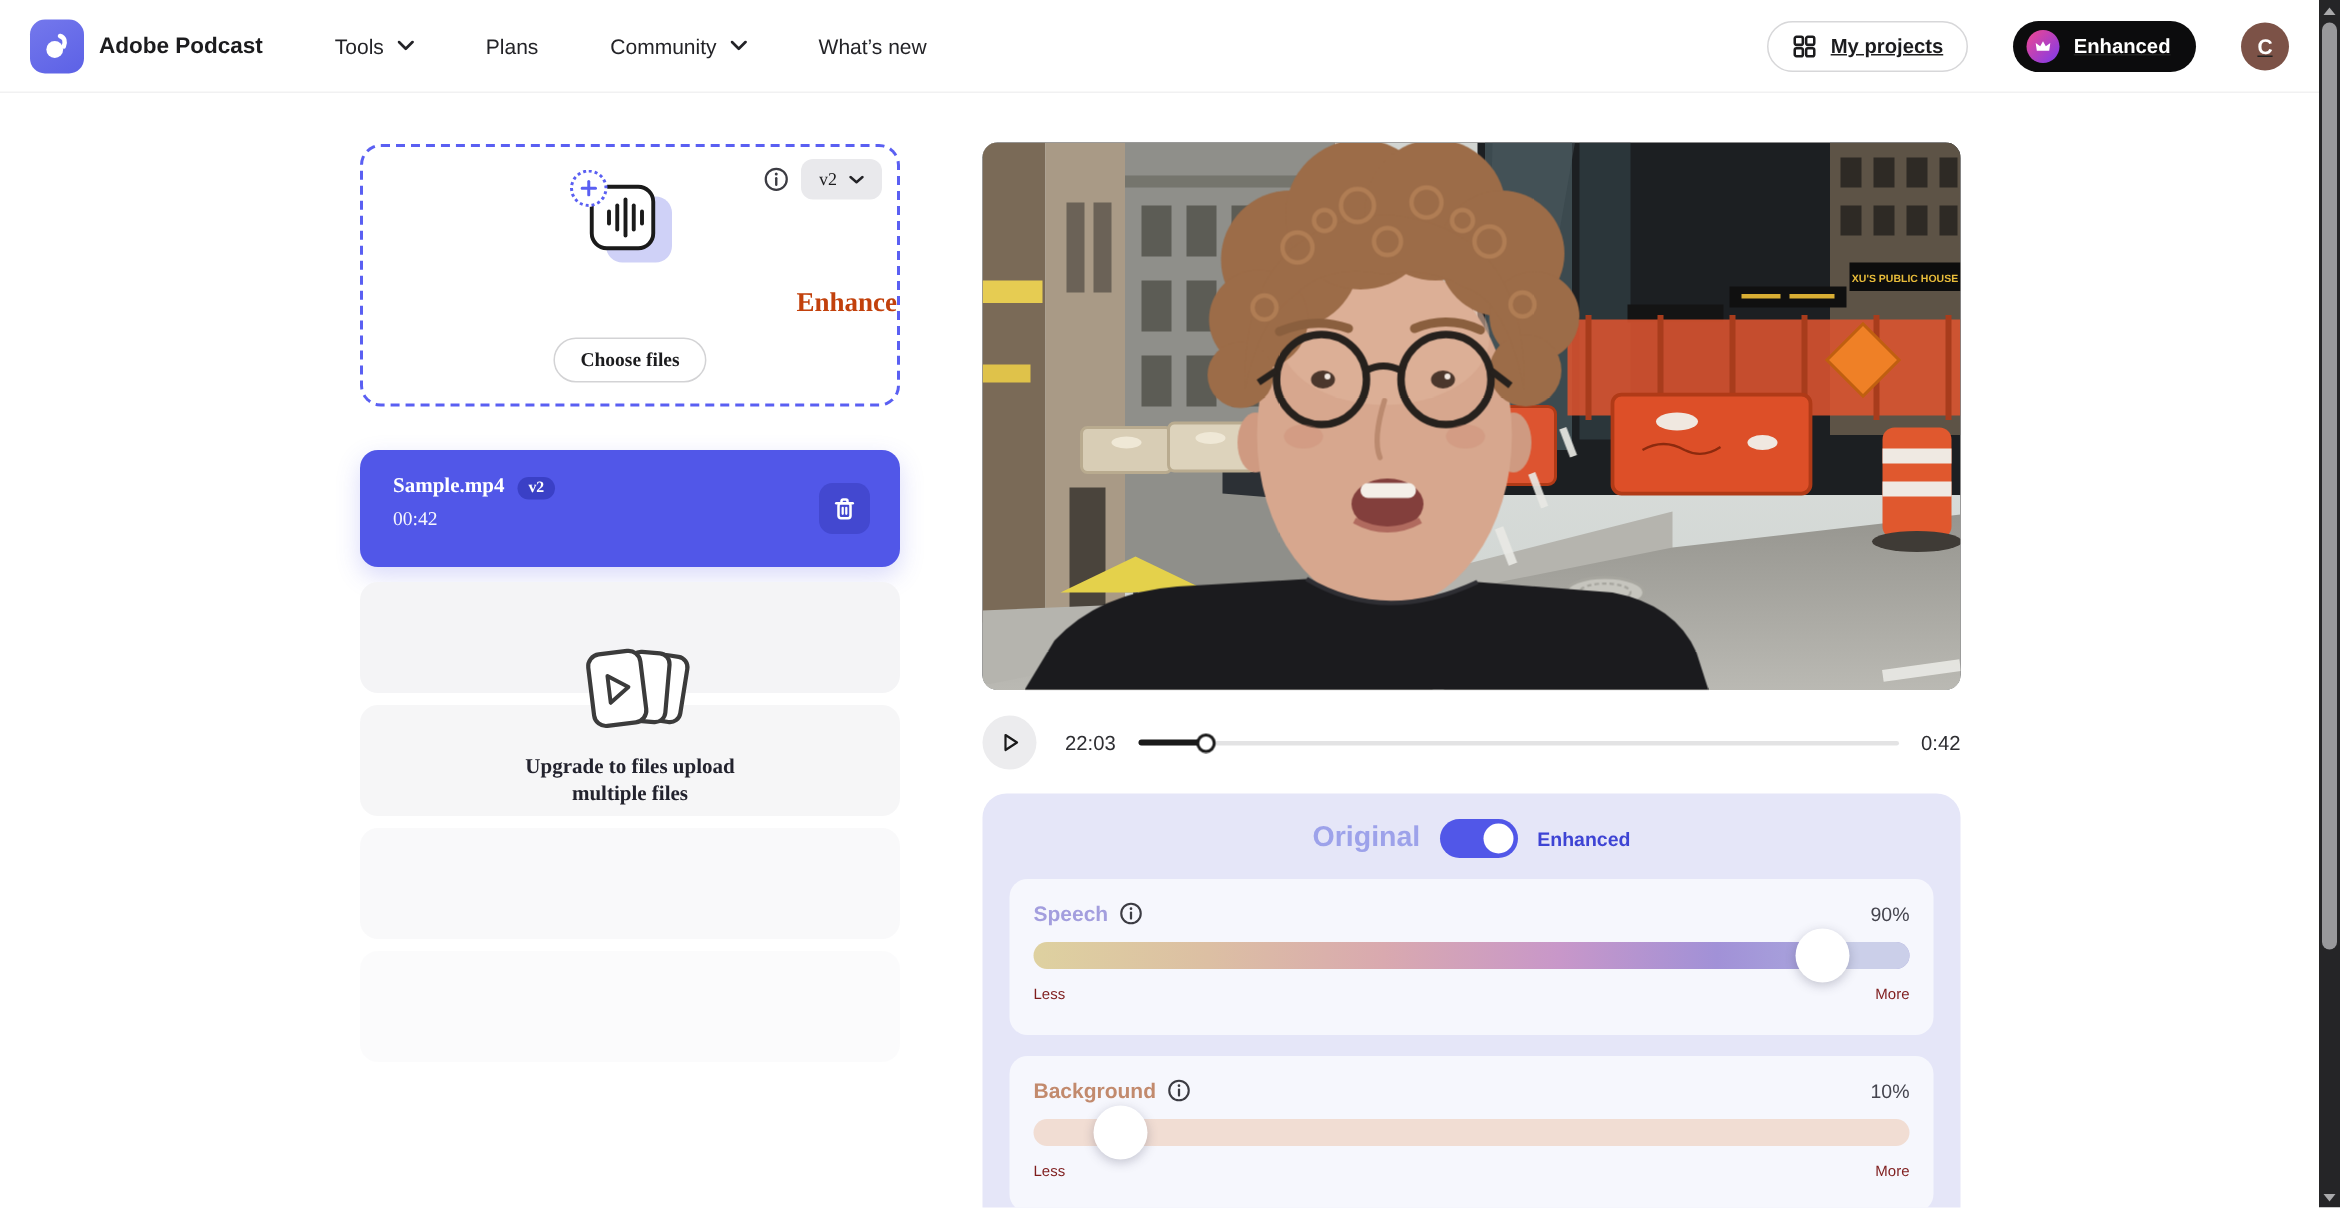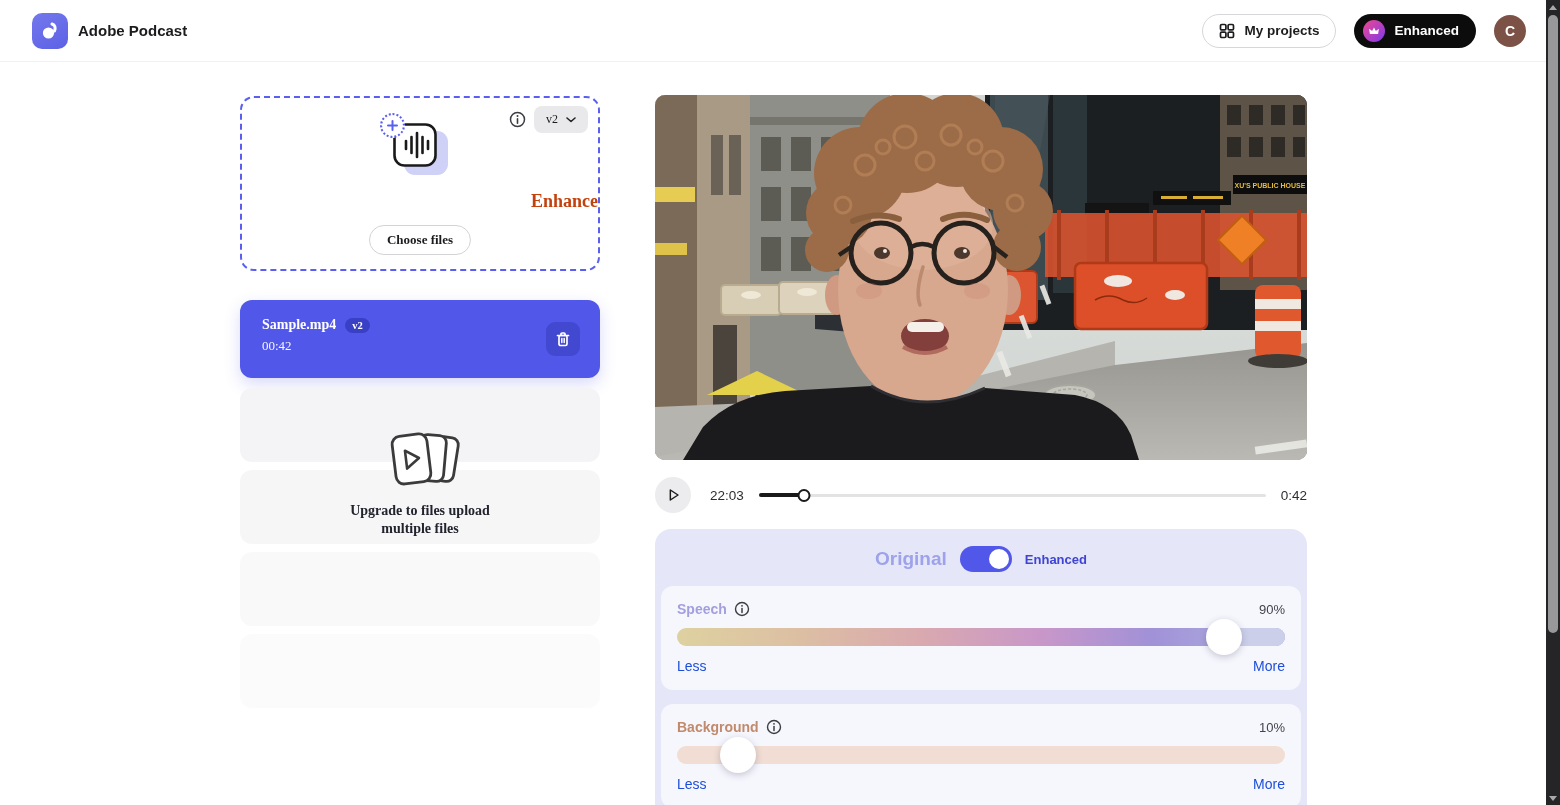--- a/index.html
+++ b/index.html
@@ -4,27 +4,27 @@
 <style>
   * { box-sizing: border-box; }
   html,body { margin:0; padding:0; }
   body {
     width:1560px; height:805px; overflow:hidden; background:#fff;
     font-family:"Liberation Sans","DejaVu Sans",sans-serif; color:#222;
     position:relative;
   }
   
   .topbar { position:absolute; left:0; top:0; width:1546px; height:62px;
-    background:#fff; border-bottom:1px solid #f1f1f2; display:flex; align-items:center; z-index:20;padding-left:12px; }
+    background:#fff; border-bottom:1px solid #f1f1f2; display:flex; align-items:center; z-index:20; }
   .logo { width:36px; height:36px; border-radius:10px; margin-left:20px;
     background:linear-gradient(150deg,#7478ec,#5c61e6); display:flex; align-items:center; justify-content:center; }
   .brand { font-size:15px; font-weight:700; margin-left:10px; color:#1c1c1e; }
   .nav { display:flex; align-items:center; margin-left:48px; gap:48px; }
   .nav-item { display:flex; align-items:center; gap:9px; font-size:14px; color:#232327; cursor:pointer; }
-  .top-right { margin-left:auto; display:flex; align-items:center; gap:18px; margin-right:20px; }
+  .top-right { margin-left:auto; display:flex; align-items:center; gap:30px; margin-right:20px;text-decoration:underline; }
   .btn-projects { height:34px; border:1.5px solid #d7d7d9; border-radius:17px; background:#fff;
     display:flex; align-items:center; gap:9px; padding:0 16px; font-size:13.5px; font-weight:700; color:#1c1c1e; cursor:pointer; }
   .btn-upgrade { height:34px; border:none; border-radius:17px; background:#0c0c0d; color:#fff;
     display:flex; align-items:center; gap:9px; padding:0 17px 0 9px; font-size:13.5px; font-weight:700; cursor:pointer; }
   .crown-badge { width:22px; height:22px; border-radius:50%;
     background:linear-gradient(135deg,#f1478f,#7c3aed); display:flex; align-items:center; justify-content:center; }
   .avatar { width:32px; height:32px; border-radius:50%; background:#7c5247; color:#fff;
     display:flex; align-items:center; justify-content:center; font-size:14px; font-weight:700; cursor:pointer; }
 
   
@@ -75,54 +75,74 @@
   .seek-knob { position:absolute; top:1.5px; width:13px; height:13px; border-radius:50%;
     background:#fff; border:2.5px solid #1a1a1a; transform:translateX(-50%); cursor:grab; }
 
   .panel { margin-top:16px; background:#e5e6f8; border-radius:16px; padding:17px 6px 20px; height:312px; }
   .toggle-row { display:flex; align-items:center; justify-content:center; gap:13px; height:26px; }
   .tg-left { font-size:19px; font-weight:700; color:#9da2ea; }
   .tg-right { font-size:13px; font-weight:800; color:#3e44d4; }
   .switch { width:52px; height:26px; border-radius:13px; background:#5157e8; position:relative; cursor:pointer; }
   .switch-knob { position:absolute; right:3px; top:3px; width:20px; height:20px; border-radius:50%; background:#fff; }
 
-  .slider-card { margin:14px 0 0; background:#f6f7fd; border-radius:12px; padding:15px 16px; height:104px; }
+  .slider-card { margin:14px 12px 0; background:#f6f7fd; border-radius:12px; padding:15px 16px; height:104px; }
   .sc-head { display:flex; align-items:center; }
   .sc-label { font-size:14px; font-weight:700; }
   .sc-label.speech { color:#a39ede; }
   .sc-label.background { color:#c28a6d; }
   .sc-info { margin-left:7px; cursor:pointer; display:flex; }
   .sc-value { margin-left:auto; font-size:13px; color:#44444e; }
   .sc-track { position:relative; height:18px; border-radius:9px; margin-top:11px; }
   .sc-track.speech { background:linear-gradient(90deg,#ded1a0 0%,#dcbfa3 20%,#d9a9af 40%,#c897c9 60%,#a191d7 78%,#a9a5dd 90%); }
   .sc-track.background { background:#f1ddd3; }
   .sc-rest { position:absolute; right:0; top:0; bottom:0; background:#cbcfe9; border-radius:0 9px 9px 0; }
   .sc-knob { position:absolute; top:-9px; width:36px; height:36px; border-radius:50%; background:#fff;
     transform:translateX(-50%); box-shadow:0 2px 7px rgba(60,60,90,.28); cursor:grab; }
-  .sc-minmax { display:flex; justify-content:space-between; margin-top:12px; font-size:14px; color:#1d4ed8; }
+  .sc-minmax { display:flex; justify-content:space-between; margin-top:12px; font-size:10px; color:#7f1d1d; }
 
   
   .scrollbar { position:absolute; right:0; top:0; width:14px; height:805px; background:#252527; z-index:30; }
   .sb-btn { position:absolute; left:0; width:14px; height:14px; display:flex; align-items:center; justify-content:center; cursor:pointer; }
   .sb-up { top:0; } .sb-down { bottom:0; }
   .tri-up { width:0; height:0; border-left:4px solid transparent; border-right:4px solid transparent; border-bottom:5px solid #a9a9ab; }
   .tri-down { width:0; height:0; border-left:4px solid transparent; border-right:4px solid transparent; border-top:5px solid #a9a9ab; }
   .sb-thumb { position:absolute; left:2px; top:15px; width:10px; height:618px; background:#98989b; border-radius:5px; cursor:grab; }
 </style>
 </head>
 <body>
 
 <div class="topbar">
   <div class="logo">
     <svg width="22" height="22" viewBox="0 0 22 22">
       <circle cx="9.5" cy="13" r="5.6" fill="#fff"></circle>
       <path d="M13 4 Q17.5 5.5 15.5 11" stroke="#fff" stroke-width="3" fill="none" stroke-linecap="round"></path>
     </svg>
   </div>
   <div class="brand">Adobe Podcast</div>
+  <div class="nav">
+    <div class="nav-item">
+      <span>Tools</span>
+      <svg width="11" height="7" viewBox="0 0 11 7">
+          <path d="M1 1 L5.5 5.5 L10 1" stroke="#232327" stroke-width="1.8" fill="none" stroke-linecap="round" stroke-linejoin="round"></path>
+        </svg>
+    </div>
+    <div class="nav-item">
+      <span>Plans</span>
+    </div>
+    <div class="nav-item">
+      <span>Community</span>
+      <svg width="11" height="7" viewBox="0 0 11 7">
+          <path d="M1 1 L5.5 5.5 L10 1" stroke="#232327" stroke-width="1.8" fill="none" stroke-linecap="round" stroke-linejoin="round"></path>
+        </svg>
+    </div>
+    <div class="nav-item">
+      <span>What’s new</span>
+    </div>
+  </div>
   <div class="top-right">
     <button class="btn-projects">
       <svg width="16" height="16" viewBox="0 0 16 16">
         <rect x="1.5" y="1.5" width="5.4" height="5.4" rx="1.2" stroke="#1c1c1e" stroke-width="1.7" fill="none"></rect>
         <rect x="9.1" y="1.5" width="5.4" height="5.4" rx="1.2" stroke="#1c1c1e" stroke-width="1.7" fill="none"></rect>
         <rect x="1.5" y="9.1" width="5.4" height="5.4" rx="1.2" stroke="#1c1c1e" stroke-width="1.7" fill="none"></rect>
         <rect x="9.1" y="9.1" width="5.4" height="5.4" rx="1.2" stroke="#1c1c1e" stroke-width="1.7" fill="none"></rect>
       </svg>
       <span>My projects</span>
     </button>

